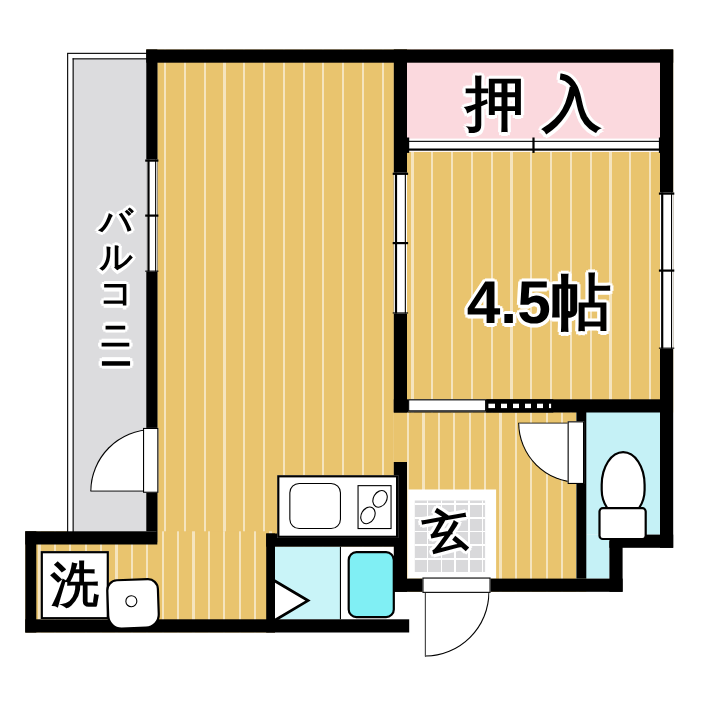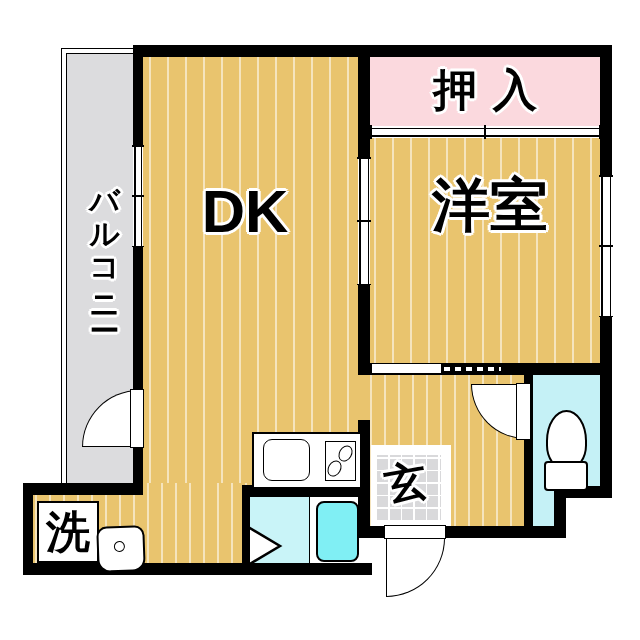--- a/index.html
+++ b/index.html
@@ -125,18 +125,17 @@
   </div>
   <div class="fix" style="left:546px;top:410px;width:37px;height:55px;border-radius:50% 50% 42% 42% / 52% 52% 40% 40%;"></div>
   <div class="fix" style="left:544px;top:461px;width:40px;height:26px;border-radius:4px;"></div>
   <div class="fix" style="left:37px;top:501px;width:58px;height:58px;border-width:2.5px;">
     <div class="lbl" style="left:50%;top:50%;transform:translate(-50%,-50%);font-size:44px;text-shadow:none;">洗</div>
   </div>
   <div class="fix" style="left:97px;top:526px;width:44px;height:42px;border-radius:10px 10px 13px 13px;transform:rotate(-2deg);">
     <div class="abs" style="left:15px;top:13px;width:9px;height:9px;border:1.5px solid #000;border-radius:50%;"></div>
   </div>
 
-  <div class="lbl" style="left:150px;top:182px;width:190px;font-size:60px;">DK</div>
-  <div class="lbl" style="left:395px;top:176px;width:190px;font-size:58px;">洋室</div>
-  <div class="lbl" style="left:370px;top:68px;width:230px;font-size:44px;letter-spacing:16px;text-indent:16px;">押入</div>
+  <div class="lbl" style="left:388px;top:248px;width:204px;font-size:55px;">4.5帖</div>
+  <div class="lbl" style="left:370px;top:68px;width:230px;font-size:54px;letter-spacing:16px;text-indent:16px;">押入</div>
   <div class="lbl" style="left:376px;top:462px;width:60px;font-size:42px;transform:rotate(-10deg);">玄</div>
 
 </div>
 
 </body></html>

